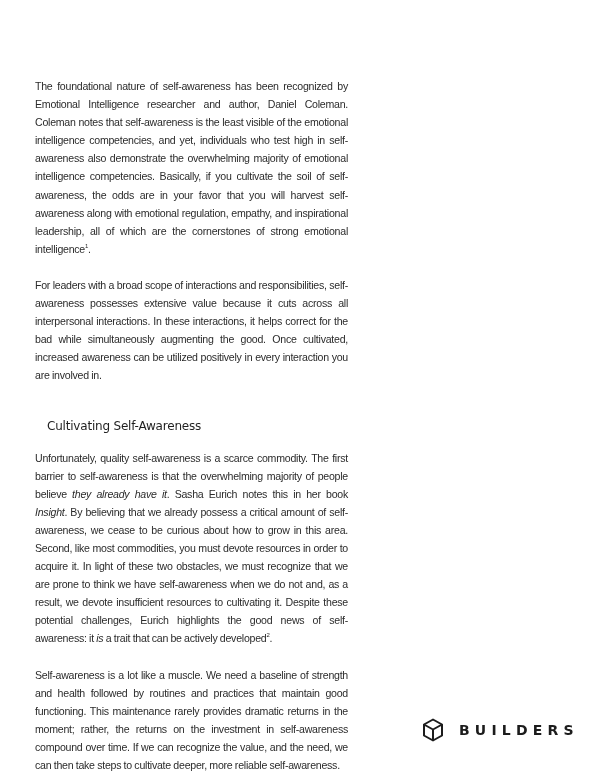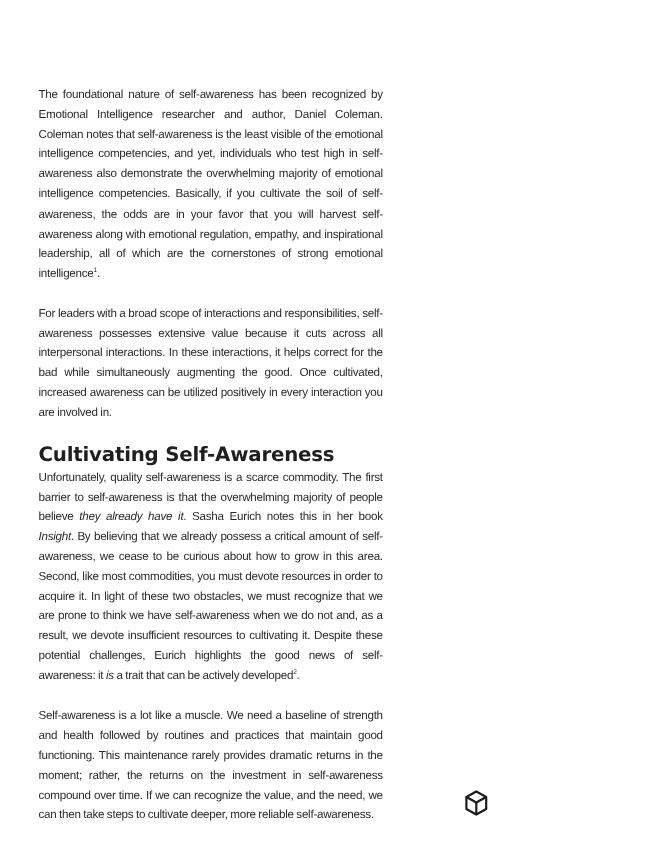--- a/index.html
+++ b/index.html
@@ -26,24 +26,24 @@
       font-size: 10.6px;
       line-height: 18.1px;
       text-align: justify;
       letter-spacing: -0.25px;
       word-spacing: -0.3px;
     }
     .gap {
       height: 18px;
     }
     h2.section-heading {
-      margin: 0;
+      margin: 12px;
       font-family: "DejaVu Sans", sans-serif;
-      font-size: 18px;
-      font-weight: bold;
+      font-size: 12px;
+      font-weight: normal;
       line-height: 18px;
       color: #1f1f1f;
       letter-spacing: -0.2px;
     }
     .heading-gap-top { height: 20px; }
     .heading-gap-bottom { height: 2px; }
     sup {
       font-size: 6px;
       line-height: 0;
       vertical-align: super;
@@ -91,13 +91,14 @@
 
   <p class="body-text">Self-awareness is a lot like a muscle. We need a baseline of strength and health followed by routines and practices that maintain good functioning. This maintenance rarely provides dramatic returns in the moment; rather, the returns on the investment in self-awareness compound over time. If we can recognize the value, and the need, we can then take steps to cultivate deeper, more reliable self-awareness.</p>
 </div>
 
 <div class="footer-logo">
   <svg class="logo-icon" viewBox="0 0 22 24">
     <polygon points="11,1.5 20,6.5 20,17.5 11,22.5 2,17.5 2,6.5" fill="none" stroke="#1c1c1c" stroke-width="2" stroke-linejoin="round"></polygon>
     <polyline points="2,6.5 11,11.5 20,6.5" fill="none" stroke="#1c1c1c" stroke-width="2" stroke-linejoin="round"></polyline>
     <line x1="11" y1="11.5" x2="11" y2="22.5" stroke="#1c1c1c" stroke-width="2"></line>
   </svg>
+  <span class="logo-text">BUILDERS</span>
 </div>
 
 </body></html>

